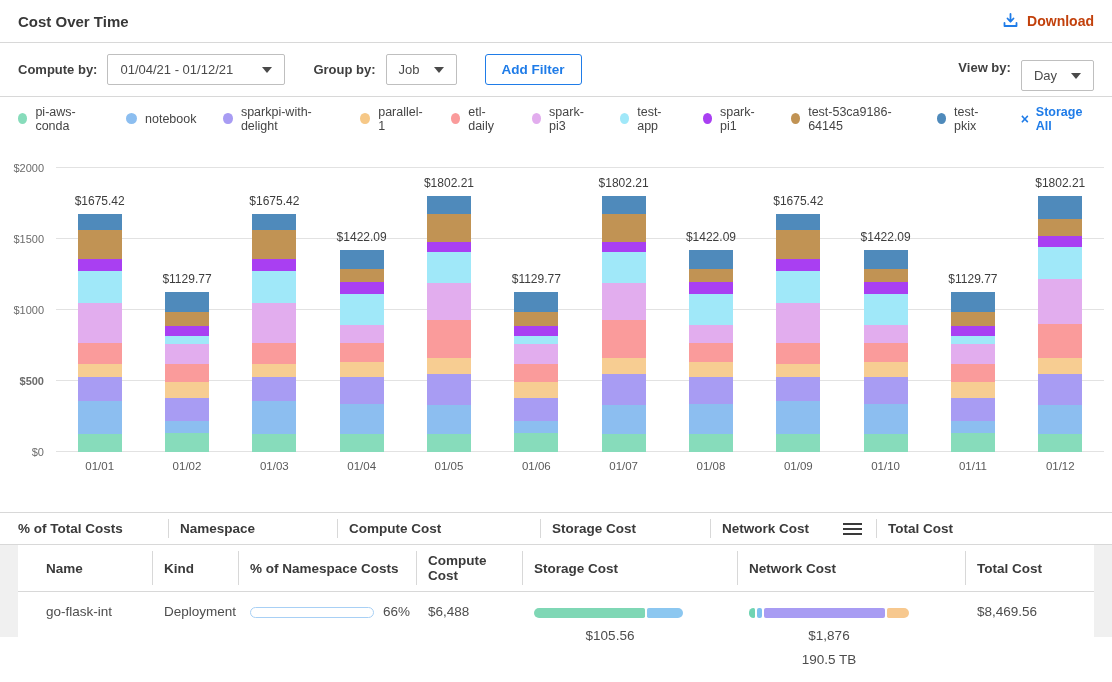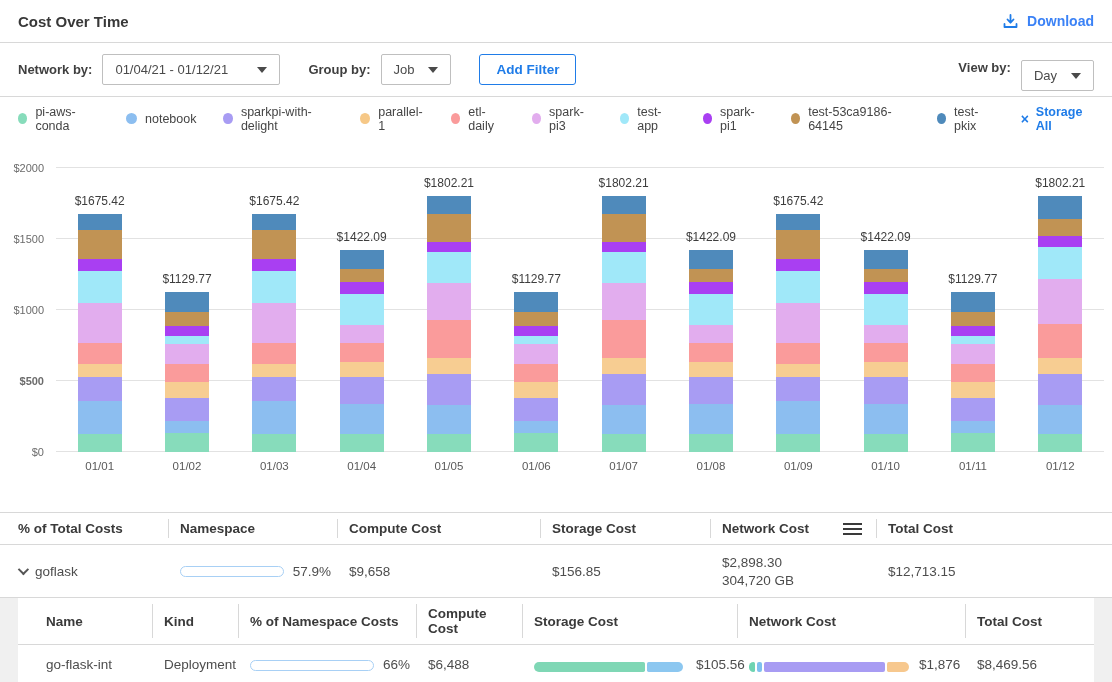--- a/index.html
+++ b/index.html
@@ -3,21 +3,21 @@
 <meta charset="utf-8">
 <style>
   * { margin:0; padding:0; box-sizing:border-box; }
   html,body { width:1112px; height:682px; background:#fff; overflow:hidden;
     font-family:"Liberation Sans", sans-serif; color:#4a4a4a; }
 
   
   .hdr { height:43px; display:flex; align-items:center; justify-content:space-between;
     padding:0 18px; border-bottom:1px solid #d8d8d8; }
   .hdr-title { font-size:15px; font-weight:bold; color:#383838; }
-  .download { display:flex; align-items:flex-end; gap:9px; color:#3b82f6; font-weight:bold;
+  .download { display:flex; align-items:flex-start; gap:9px; color:#c2410c; font-weight:bold;
     font-size:14px; cursor:pointer; }
 
   
   .fbar { height:54px; display:flex; align-items:center; padding:0 18px;
     border-bottom:1px solid #d8d8d8; }
   .flabel { font-size:13px; font-weight:bold; color:#3f3f3f; margin-right:10px; }
   .dropdown { height:31px; border:1px solid #bfbfbf; border-radius:2px; background:#fff;
     display:flex; align-items:center; gap:14px; padding:0 12px; font-size:13px; color:#4a4a4a;
     cursor:pointer; }
   .caret { width:0; height:0; border-left:5px solid transparent; border-right:5px solid transparent;
@@ -81,21 +81,21 @@
   .pct-text { margin-left:9px; }
 
   .subwrap { background:#f0f0f0; padding:0 18px; height:92px; }
   .sub-table-inner { background:#fff; height:100%; }
   .sub-row .td { padding-top:12px; align-items:flex-start; display:flex; }
   .sub-row .td:first-child { padding-left:28px; }
   .mini-bar { display:flex; gap:2px; height:10px; width:152px; margin-top:4px; }
   .mini-seg { height:100%; border-radius:2px; }
   .mini-seg:first-child { border-top-left-radius:6px; border-bottom-left-radius:6px; }
   .mini-seg:last-child { border-top-right-radius:6px; border-bottom-right-radius:6px; }
-  .bar-line { display:flex; align-items:center; gap:10px; }
+  .bar-line { display:flex; align-items:center; gap:10px;flex-direction:column; }
   .stack-col { display:flex; flex-direction:column; gap:9px; }
 
   .dl-svg { display:block; }
 </style>
 </head>
 <body>
 
 <div class="hdr">
   <div class="hdr-title">Cost Over Time</div>
   <div class="download">
@@ -103,21 +103,21 @@
       <svg class="dl-svg" width="15" height="15" viewBox="0 0 15 15">
         <path d="M7.5 1 v7 M4.5 5.5 L7.5 8.7 L10.5 5.5" stroke="#1f7ce8" stroke-width="1.8" fill="none" stroke-linecap="round" stroke-linejoin="round"></path>
         <path d="M1.5 10 v3 h12 v-3" stroke="#1f7ce8" stroke-width="1.8" fill="none" stroke-linecap="round" stroke-linejoin="round"></path>
       </svg>
     </span>
     <span>Download</span>
   </div>
 </div>
 
 <div class="fbar">
-  <span class="flabel">Network by:</span>
+  <span class="flabel">Compute by:</span>
   <div class="dropdown" style="width:178px; justify-content:space-between;">
     <span>01/04/21 - 01/12/21</span>
     <span class="caret"></span>
   </div>
   <div class="gap28"></div>
   <span class="flabel">Group by:</span>
   <div class="dropdown">
     <span>Job</span>
     <span class="caret"></span>
   </div>
@@ -417,37 +417,20 @@
           <span></span>
           <span></span>
           <span></span>
         </span>
       </div>
       <div class="th">
         <span>Total Cost</span>
       </div>
     </div>
 
-  <div class="trow main-row main-cols">
-    <div class="td ns-cell">
-      <span class="chev"></span>
-      <span>goflask</span>
-    </div>
-    <div class="td">
-      <span class="progress"><span class="progress-fill" style="width: 57.9%;"></span></span>
-      <span class="pct-text">57.9%</span>
-    </div>
-    <div class="td">$9,658</div>
-    <div class="td">$156.85</div>
-    <div class="td multiline">
-      <span>$2,898.30</span>
-      <span>304,720 GB</span>
-    </div>
-    <div class="td">$12,713.15</div>
-  </div>
 
   <div class="subwrap">
     <div class="sub-table-inner">
       <div class="thead sub-cols" id="sub-thead">
           <div class="th">
             <span>Name</span>
           </div>
           <div class="th">
             <span>Kind</span>
           </div>

